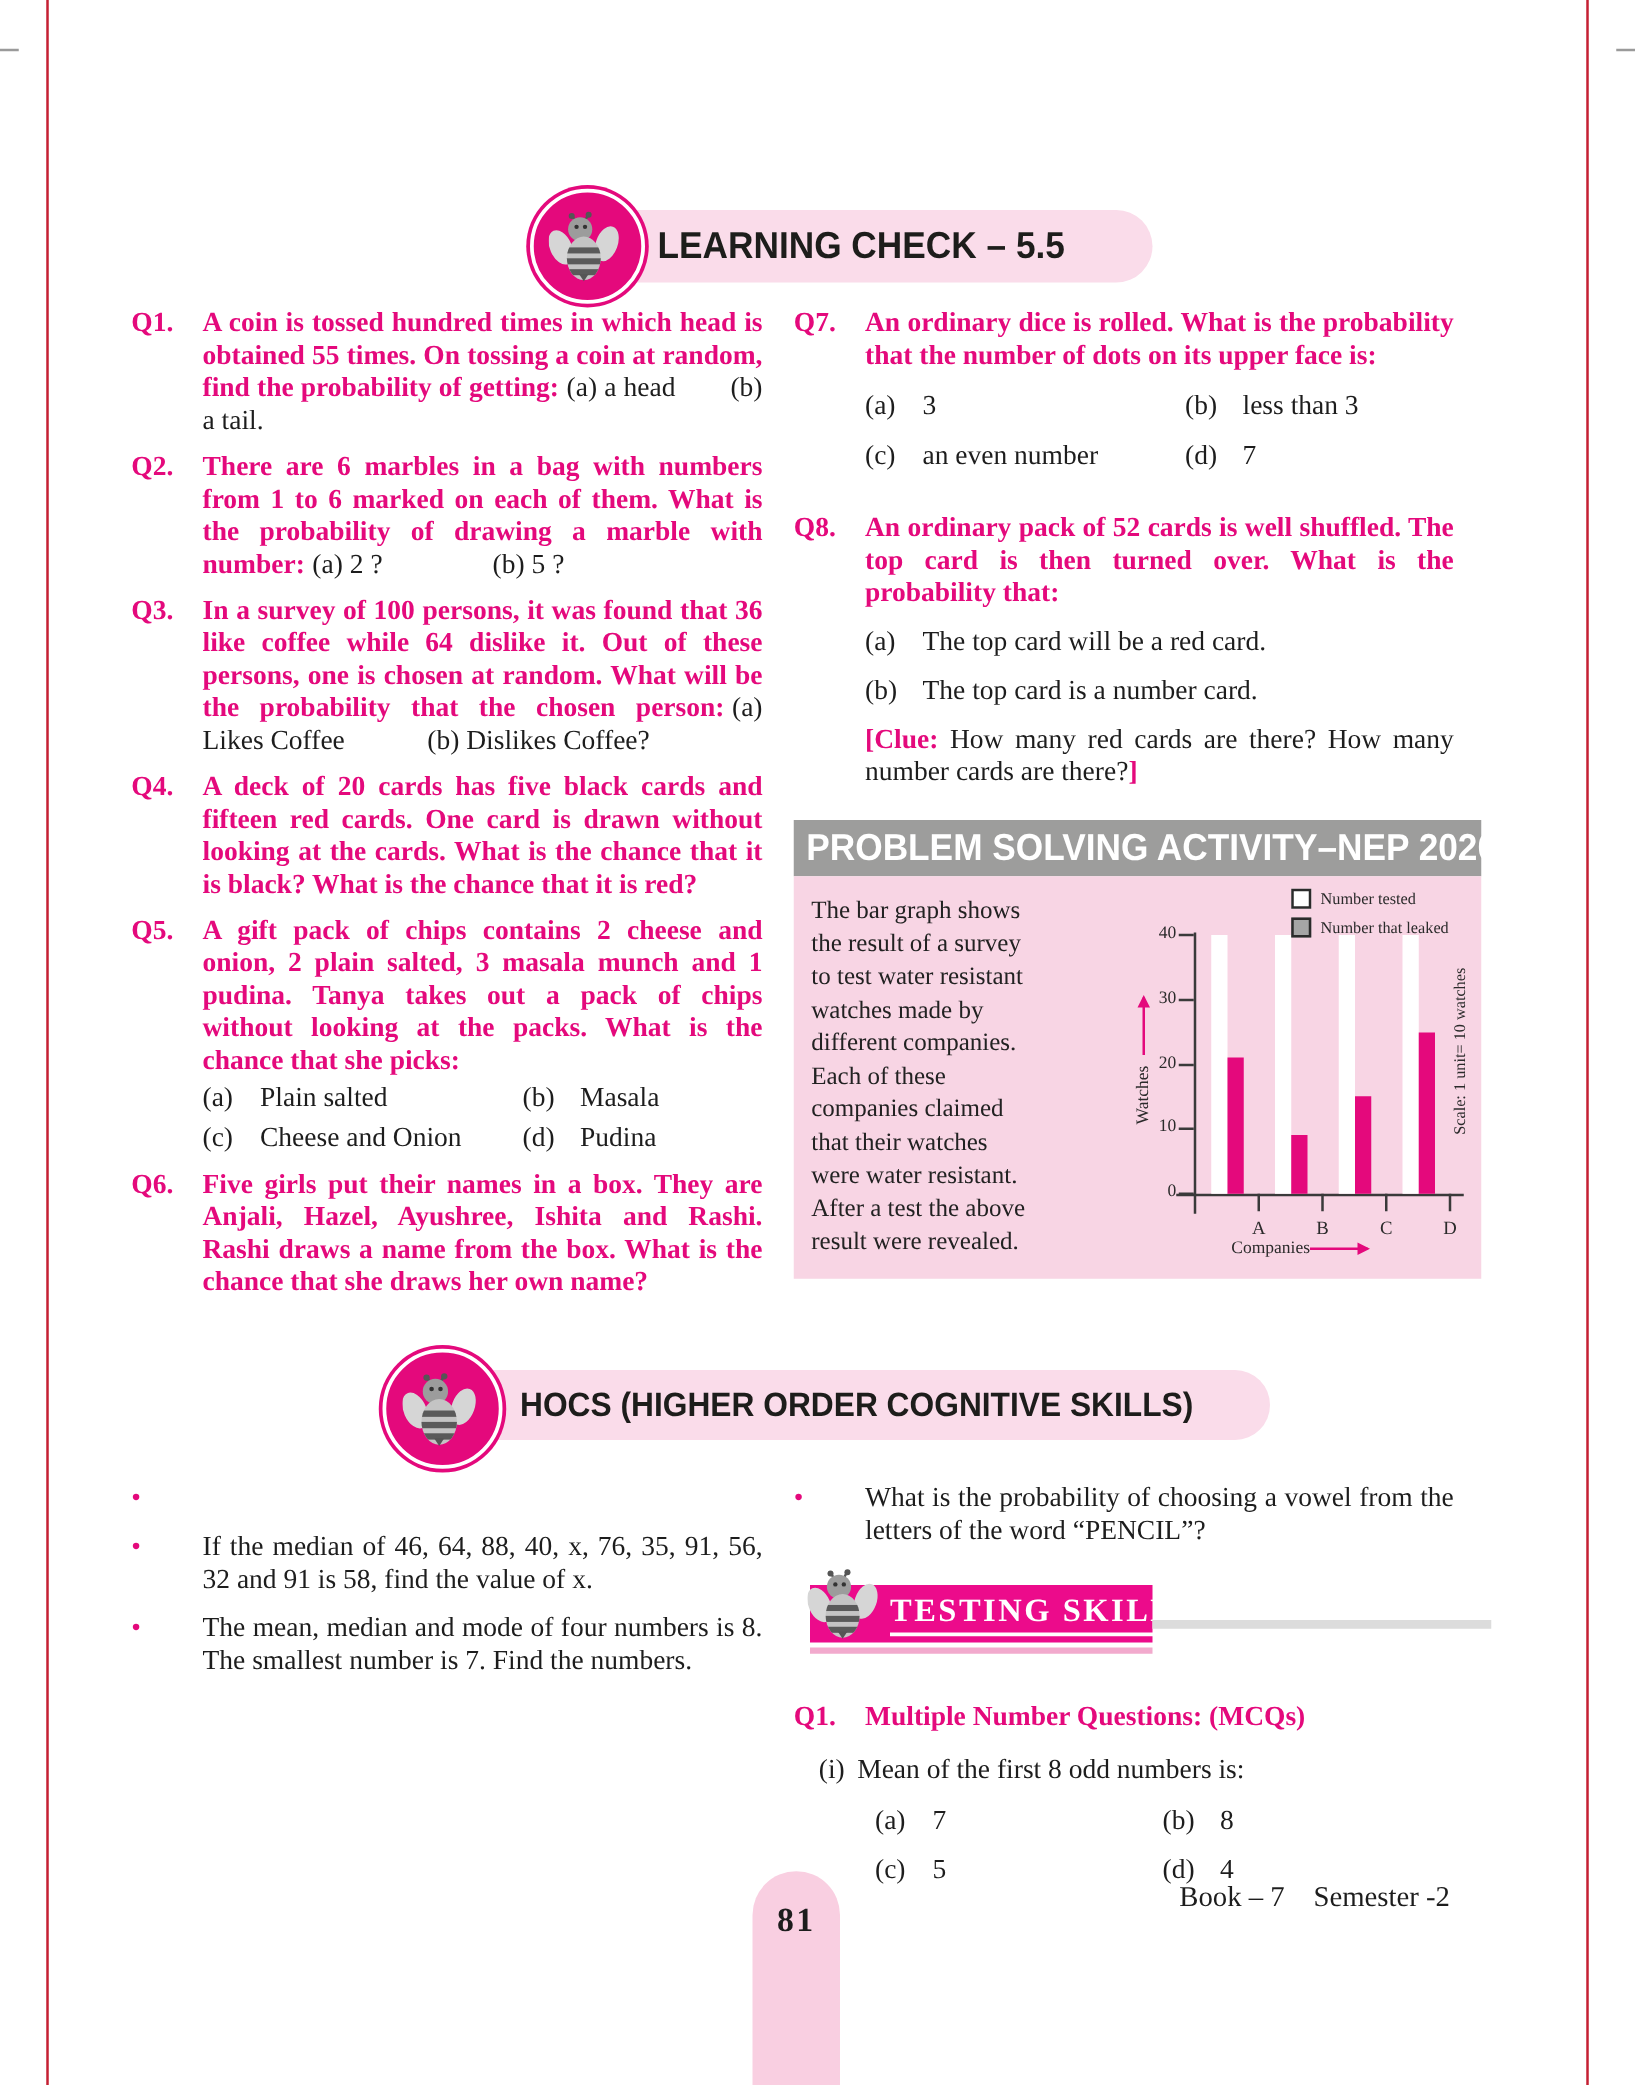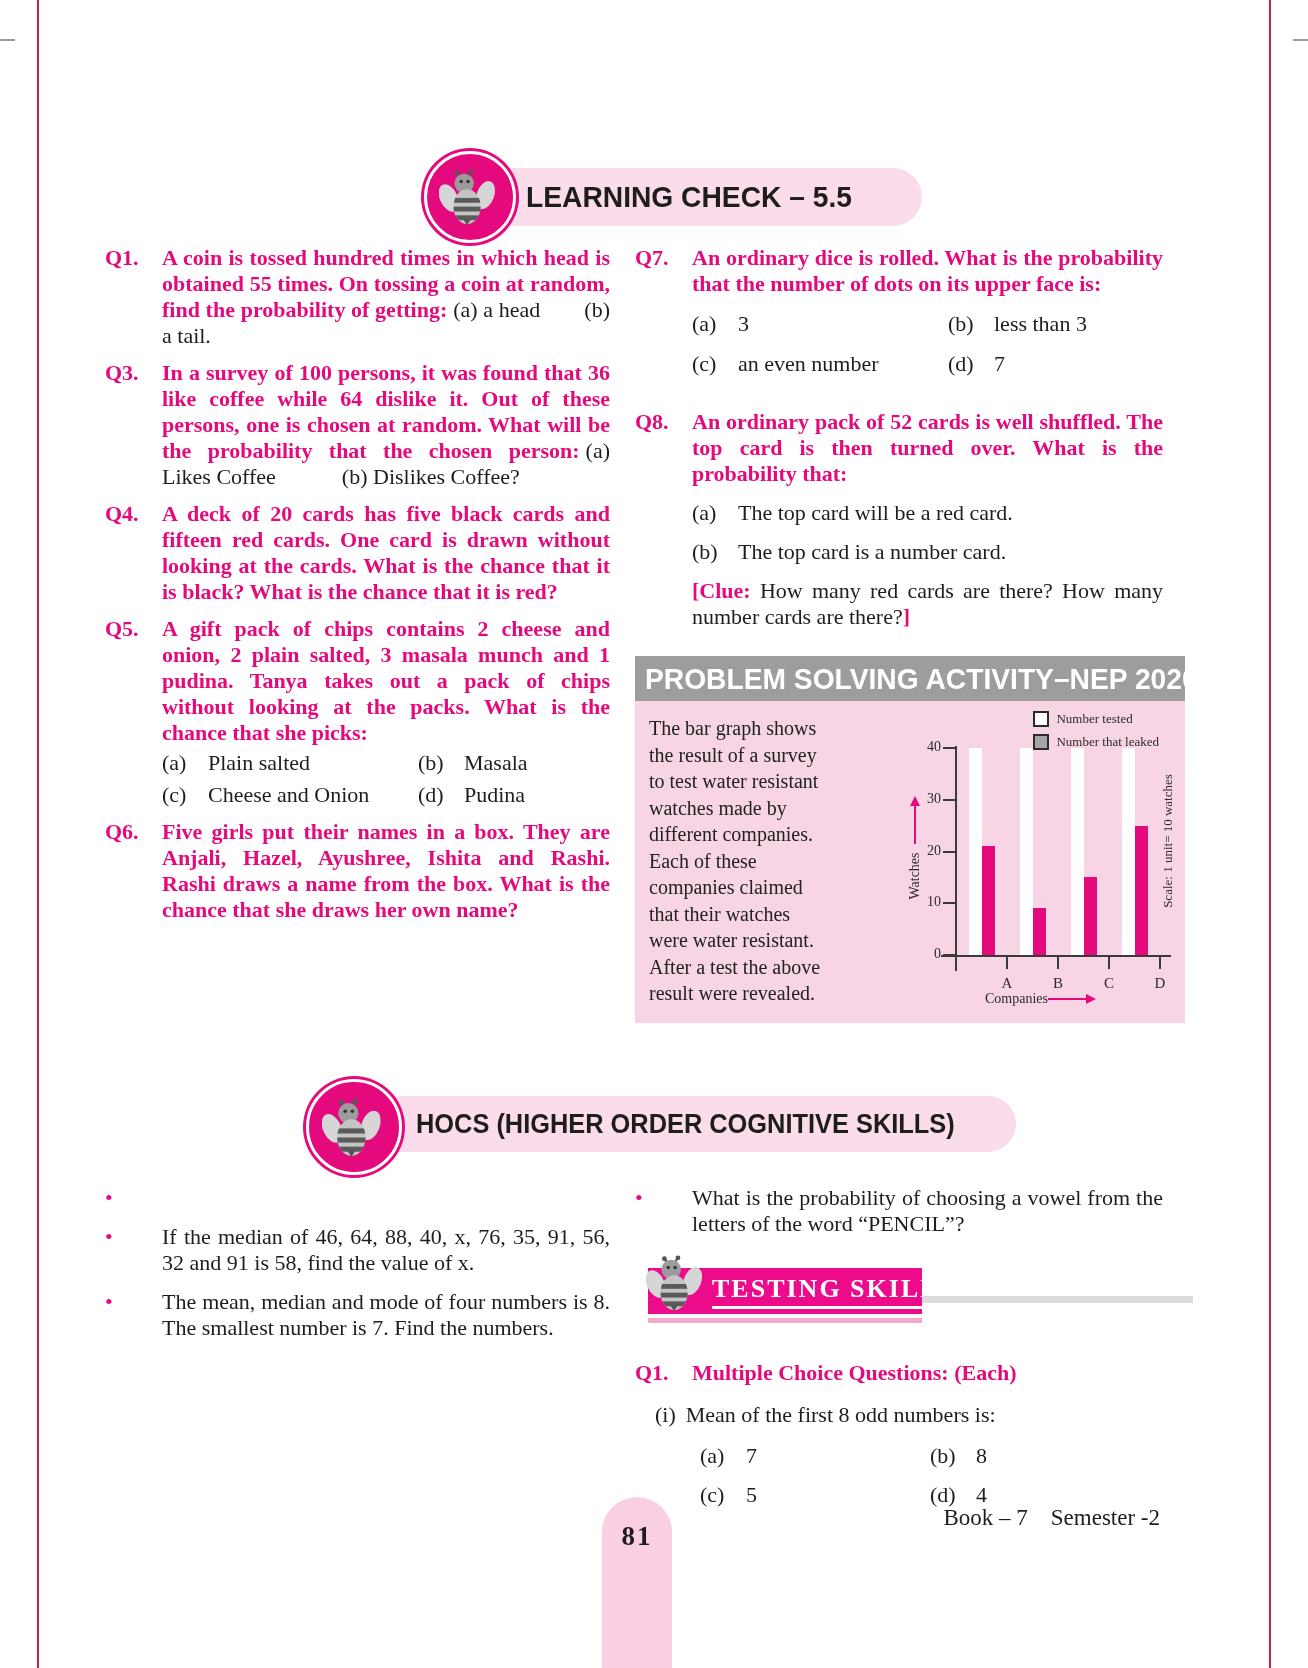--- a/index.html
+++ b/index.html
@@ -143,20 +143,26 @@
   <div class="cols1">
     <div class="col-left">
 
       <div class="q">
         <span class="q-label">Q1.</span>
         <div class="q-body">
           <span class="q-bold">A coin is tossed hundred times in which head is obtained 55 times. On tossing a coin at random, find the probability of getting:</span><span class="q-plain">(a) a head  (b) a tail.</span>
         </div>
       </div>
 
+      <div class="q">
+        <span class="q-label">Q2.</span>
+        <div class="q-body">
+          <span class="q-bold">There are 6 marbles in a bag with numbers from 1 to 6 marked on each of them. What is the probability of drawing a marble with number:</span><span class="q-plain">(a) 2 ?    (b) 5 ?</span>
+        </div>
+      </div>
 
       <div class="q">
         <span class="q-label">Q3.</span>
         <div class="q-body">
           <span class="q-bold">In a survey of 100 persons, it was found that 36 like coffee while 64 dislike it. Out of these persons, one is chosen at random. What will be the probability that the chosen person:</span><span class="q-plain">(a) Likes Coffee   (b) Dislikes Coffee?</span>
         </div>
       </div>
 
       <div class="q">
         <span class="q-label">Q4.</span>
@@ -313,21 +319,21 @@
           <span class="ts-title">TESTING SKILLS</span>
         </div>
         <div class="ts-strip"></div>
         <div class="ts-line"></div>
       </div>
 
       <div class="mcq">
         <div class="q">
           <span class="q-label">Q1.</span>
           <div class="q-body">
-            <span class="q-bold">Multiple Choice Questions: (Each)</span>
+            <span class="q-bold">Multiple Number Questions: (MCQs)</span>
           </div>
         </div>
         <div class="mcq-i">
           <span class="mcq-i-label">(i)</span><span>Mean of the first 8 odd numbers is:</span>
         </div>
         <div class="mcq-options">
           <div><span class="opt-k">(a)</span><span>7</span></div>
           <div><span class="opt-k">(b)</span><span>8</span></div>
           <div><span class="opt-k">(c)</span><span>5</span></div>
           <div><span class="opt-k">(d)</span><span>4</span></div>

